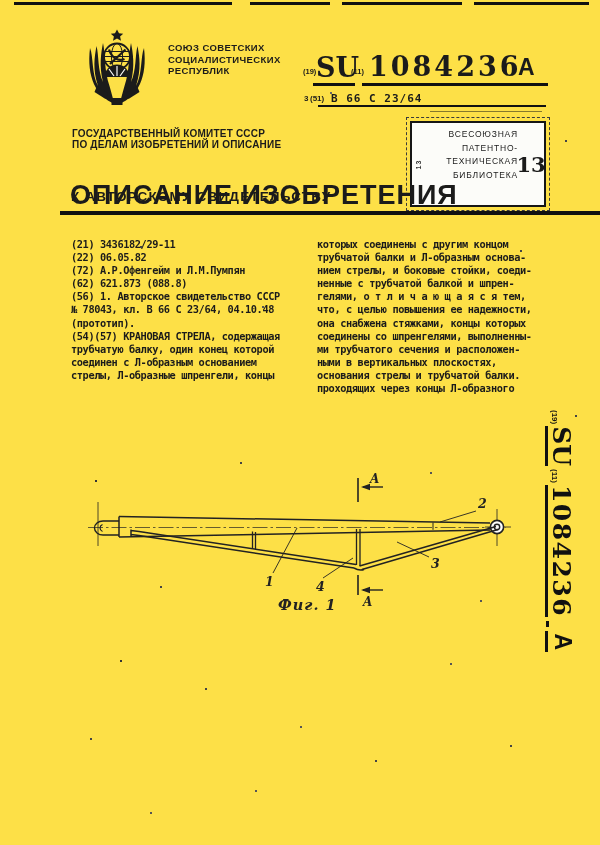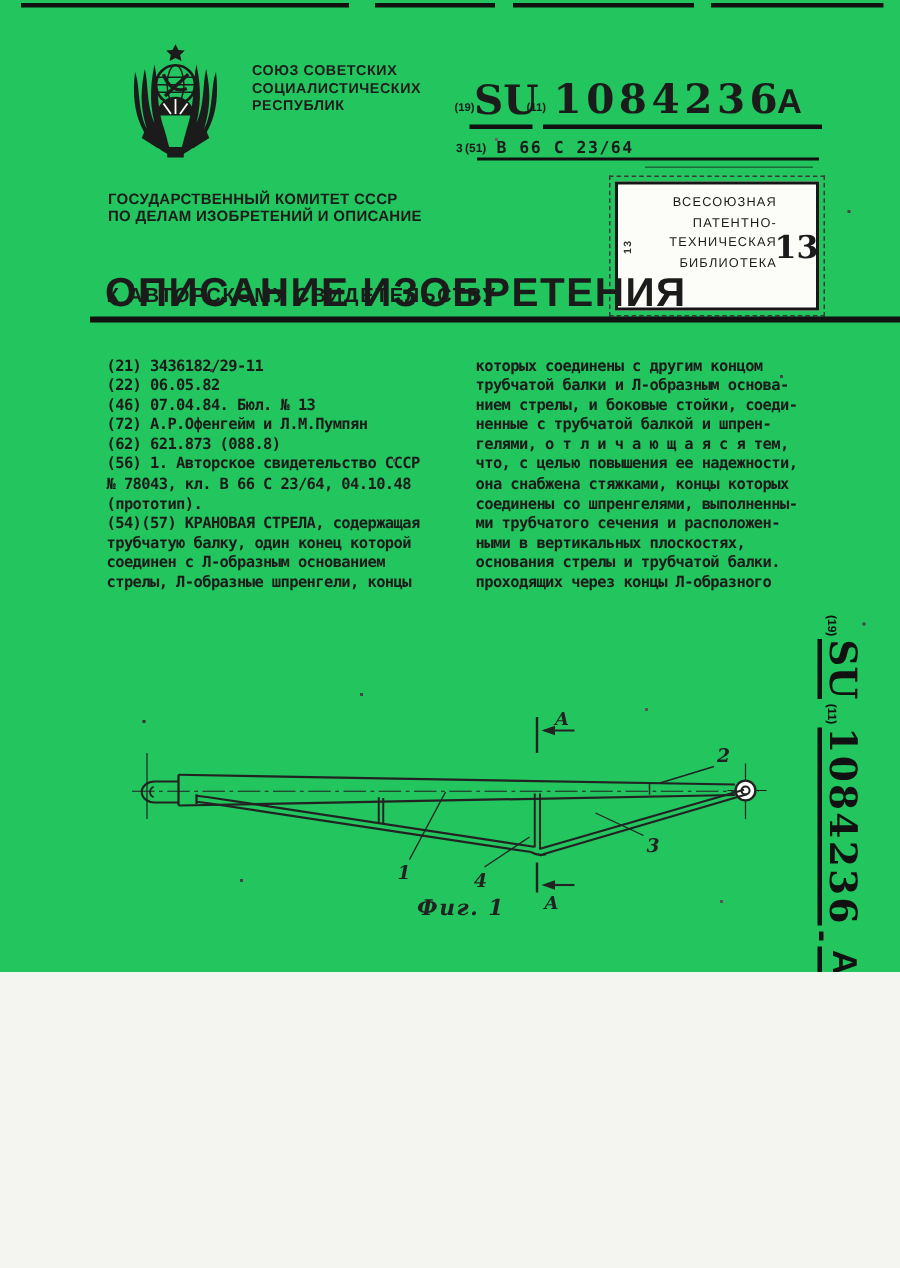--- a/index.html
+++ b/index.html
@@ -1,17 +1,17 @@
 <!DOCTYPE html>
 <html><head>
 <meta charset="utf-8">
 <style>
   html,body{margin:0;padding:0;}
   body{width:600px;height:845px;background:#f4f4f0;font-family:"Liberation Sans",sans-serif;}
-  .page{position:relative;width:600px;height:648px;background:#22c55e;color:#1b1b1b;overflow:hidden;}
+  .page{position:relative;width:600px;height:845px;background:#fde047;color:#1b1b1b;overflow:hidden;}
 
   
   .scan-line{position:absolute;left:14px;top:2px;width:575px;height:3px;
     background:linear-gradient(90deg,#111 0 38%,transparent 38% 41%,#111 41% 55%,transparent 55% 57%,#111 57% 78%,transparent 78% 80%,#111 80% 100%);}
 
   
   .arms{position:absolute;left:84px;top:29px;width:66px;height:79px;}
   .arms svg{width:100%;height:100%;}
 
   .country{position:absolute;left:168px;top:42px;font-size:9.5px;font-weight:bold;line-height:11.5px;letter-spacing:.4px;}
@@ -133,21 +133,20 @@
   </div>
 
   <div class="doc-title">ОПИСАНИЕ ИЗОБРЕТЕНИЯ</div>
   <div class="doc-subtitle">К АВТОРСКОМУ СВИДЕТЕЛЬСТВУ</div>
   <div class="main-rule"></div>
 
   <div class="columns">
     <div class="col">
         <div class="tline">(21) 3436182/29-11</div>
         <div class="tline">(22) 06.05.82</div>
-        <div class="tline">(46) 07.04.84.   Бюл. № 13</div>
         <div class="tline">(72) А.Р.Офенгейм и Л.М.Пумпян</div>
         <div class="tline">(62) 621.873 (088.8)</div>
         <div class="tline">(56) 1. Авторское свидетельство СССР</div>
         <div class="tline">№ 78043, кл. В 66 С 23/64, 04.10.48</div>
         <div class="tline">(прототип).</div>
         <div class="tline">(54)(57) КРАНОВАЯ СТРЕЛА, содержащая</div>
         <div class="tline">трубчатую балку, один конец которой</div>
         <div class="tline">соединен с Л-образным основанием</div>
         <div class="tline">стрелы, Л-образные шпренгели, концы</div>
       </div>

